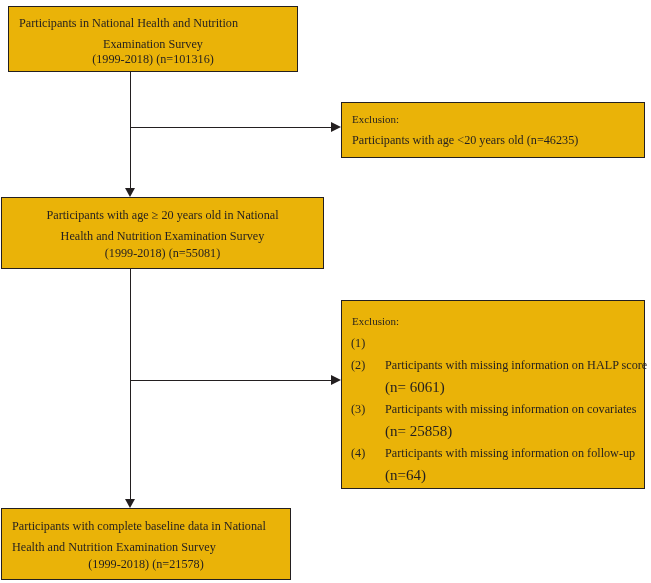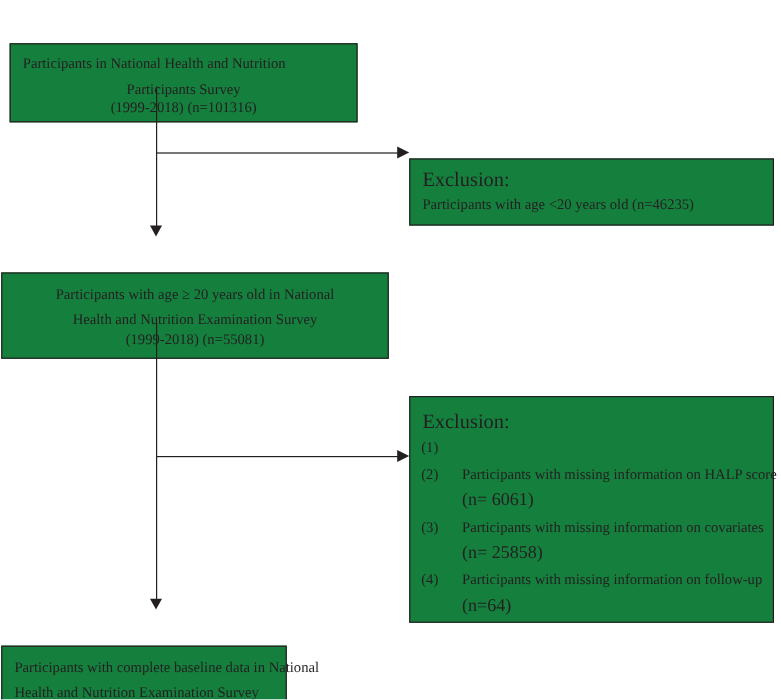--- a/index.html
+++ b/index.html
@@ -16,53 +16,52 @@
     width: 651px;
     height: 583px;
     background: #ffffff;
     overflow: hidden;
   }
 
   .box {
     position: absolute;
     box-sizing: border-box;
     border: 1.6px solid #231f20;
-    background: #15803d;
+    background: #eab308;
     font-size: 12.2px;
     line-height: 21px;
     color: #231f20;
-    margin-top: 30px;
   }
 
   .line {
     position: absolute;
     margin: 0;
     padding: 0;
     white-space: nowrap;
   }
   .line.center { text-align: center; }
   .line.left   { text-align: left; }
 
   
   #box-participants-total { left: 8px;  top: 6px;   width: 290px; height: 66px; }
   #box-participants-adult { left: 1px;  top: 197px; width: 323px; height: 72px; }
-  #box-participants-final { left: 1px;  top: 508px; width: 238px; height: 72px; }
+  #box-participants-final { left: 1px;  top: 508px; width: 290px; height: 72px; }
 
   #box-participants-total .line { left: 10px; right: 10px; }
   #box-participants-adult .line { left: 8px;  right: 8px;  }
   #box-participants-final .line { left: 10px; right: 10px; }
 
   
   #box-exclusion-age  { left: 341px; top: 102px; width: 304px; height: 56px; }
   #box-exclusion-data { left: 341px; top: 300px; width: 304px; height: 189px; }
 
   .excl-title {
     position: absolute;
     left: 10px;
-    font-size: 17px;
+    font-size: 11px;
   }
   .excl-plain {
     position: absolute;
     left: 10px;
     font-size: 12.2px;
     white-space: nowrap;
   }
 
   .excl-item {
     position: absolute;
@@ -127,21 +126,21 @@
   #conn-h-2      { left: 130px; top: 380px; width: 202px; }
   #conn-arrow-h2 { left: 331px; top: 375px; }
 </style>
 </head>
 <body>
 
 <div id="flowchart">
 
   <div class="box" id="box-participants-total">
     <div class="line left" style="top:6px;">Participants in National Health and Nutrition</div>
-    <div class="line center" style="top:27px;">Participants Survey</div>
+    <div class="line center" style="top:27px;">Examination Survey</div>
     <div class="line center" style="top:42px;">(1999-2018) (n=101316)</div>
   </div>
 
   <div class="v-line" id="conn-v-1"></div>
   <div class="arrow-down" id="conn-arrow-1"></div>
   <div class="h-line" id="conn-h-1"></div>
   <div class="arrow-right" id="conn-arrow-h1"></div>
 
   <div class="box" id="box-exclusion-age">
     <div class="excl-title" style="top:6px;">Exclusion:</div>

